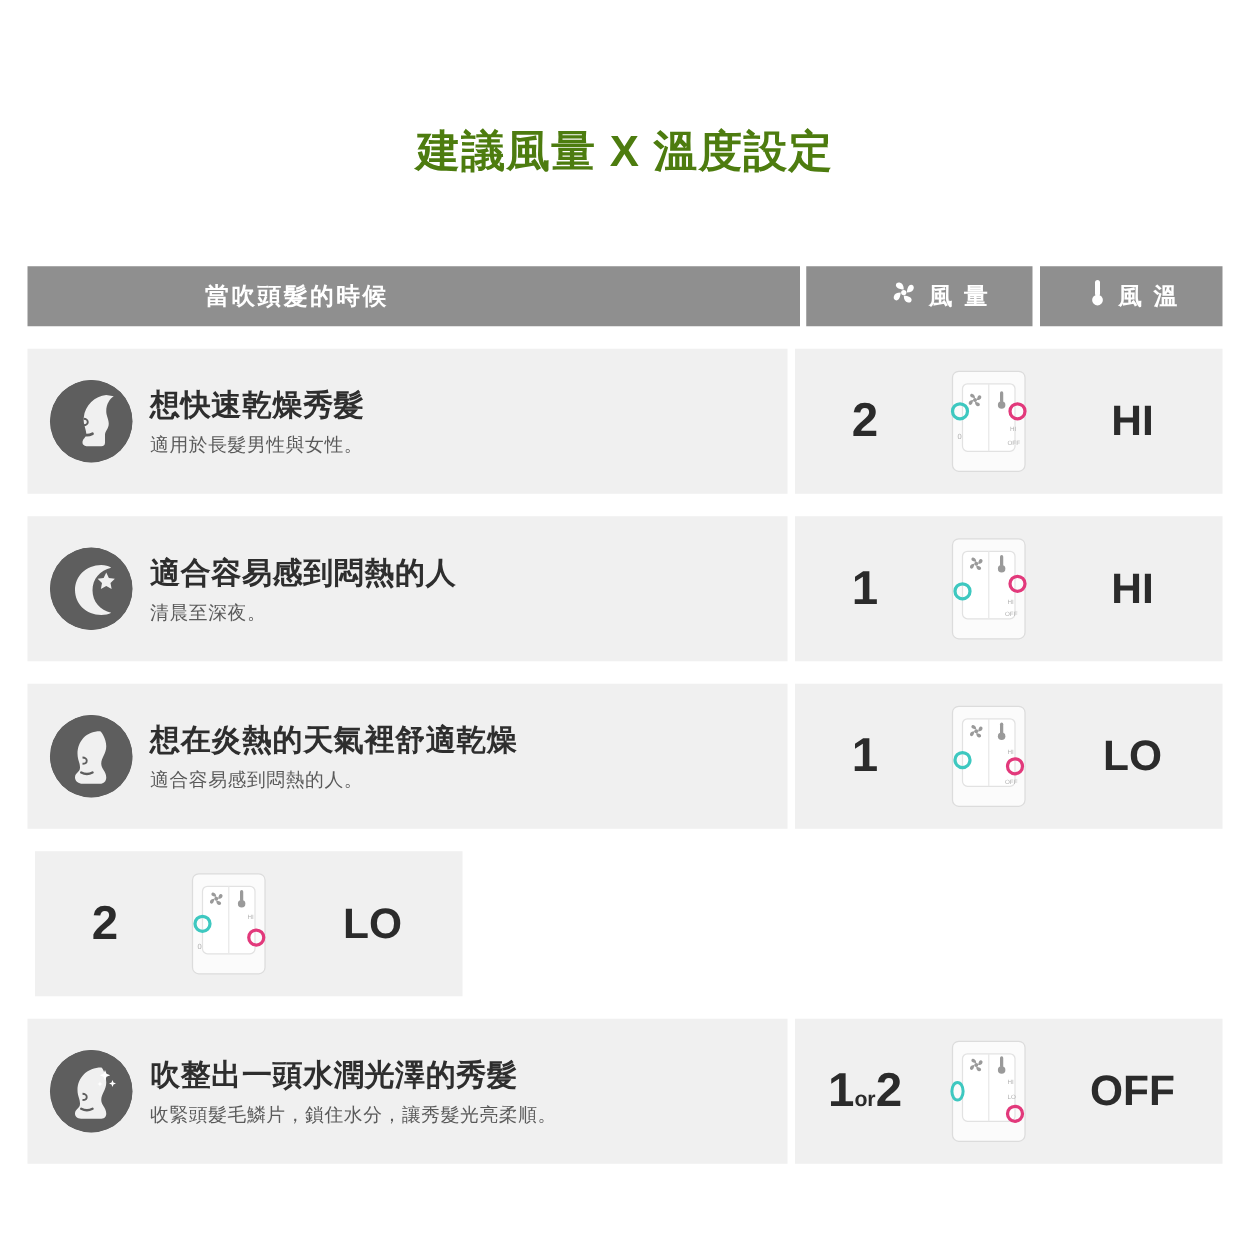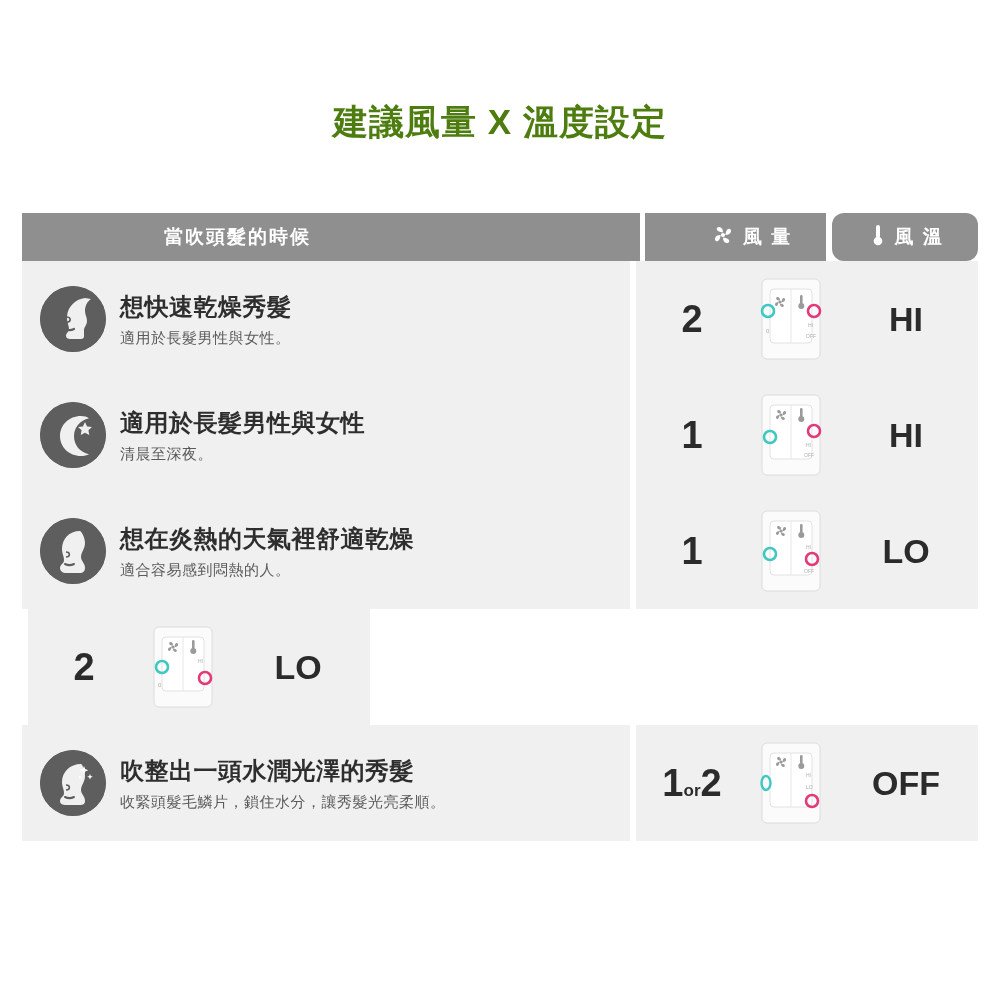--- a/index.html
+++ b/index.html
@@ -66,28 +66,27 @@
     width: 170px;
     justify-content: center;
     gap: 8px;
     padding-left: 32px;
   }
   .head-temp {
     width: 166px;
     justify-content: center;
     gap: 6px;
     margin-left: 6px;
-    border-radius: 12px;
   }
 
   .row {
     display: flex;
     height: 116px;
     align-items: stretch;
-    margin-top: 0;
+    margin-top: 18px;
   }
   .row .cond {
     width: 608px;
     background: #f0f0f0;
     display: flex;
     align-items: center;
     box-sizing: border-box;
     padding-left: 18px;
   }
   .row .settings {
@@ -249,21 +248,21 @@
     <div class="row">
       <div class="cond">
         <div class="avatar">
           <svg width="66" height="66" viewBox="0 0 66 66" aria-hidden="true">
             <circle cx="33" cy="33" r="33" fill="#5e5e5e"></circle>
             <path d="M41 14c-12 0-21 9-21 20s9 20 21 20c3 0 6-.7 8-1.8-9-2-15-9-15-18s6-16 15-18c-2-1.4-5-2.2-8-2.2z" fill="#f0f0f0"></path>
             <path d="M45 20l2.1 4.4 4.8.6-3.5 3.3.9 4.8-4.3-2.3-4.3 2.3.9-4.8-3.5-3.3 4.8-.6z" fill="#f0f0f0"></path>
           </svg>
         </div>
         <div class="cond-text">
-          <div class="cond-main">適用於長髮男性與女性</div>
+          <div class="cond-main">適合容易感到悶熱的人</div>
           <div class="cond-sub">清晨至深夜。</div>
         </div>
       </div>
       <div class="settings">
         <div class="level">1</div>
         <div class="device">
           <svg width="86" height="88" viewBox="0 0 86 88" aria-hidden="true">
             <rect x="14" y="4" width="58" height="80" rx="5" fill="#fbfbfb" stroke="#dcdcdc"></rect>
             <rect x="22" y="14" width="42" height="54" rx="4" fill="#ffffff" stroke="#e2e2e2"></rect>
             <line x1="43" y1="14" x2="43" y2="68" stroke="#e8e8e8"></line>

